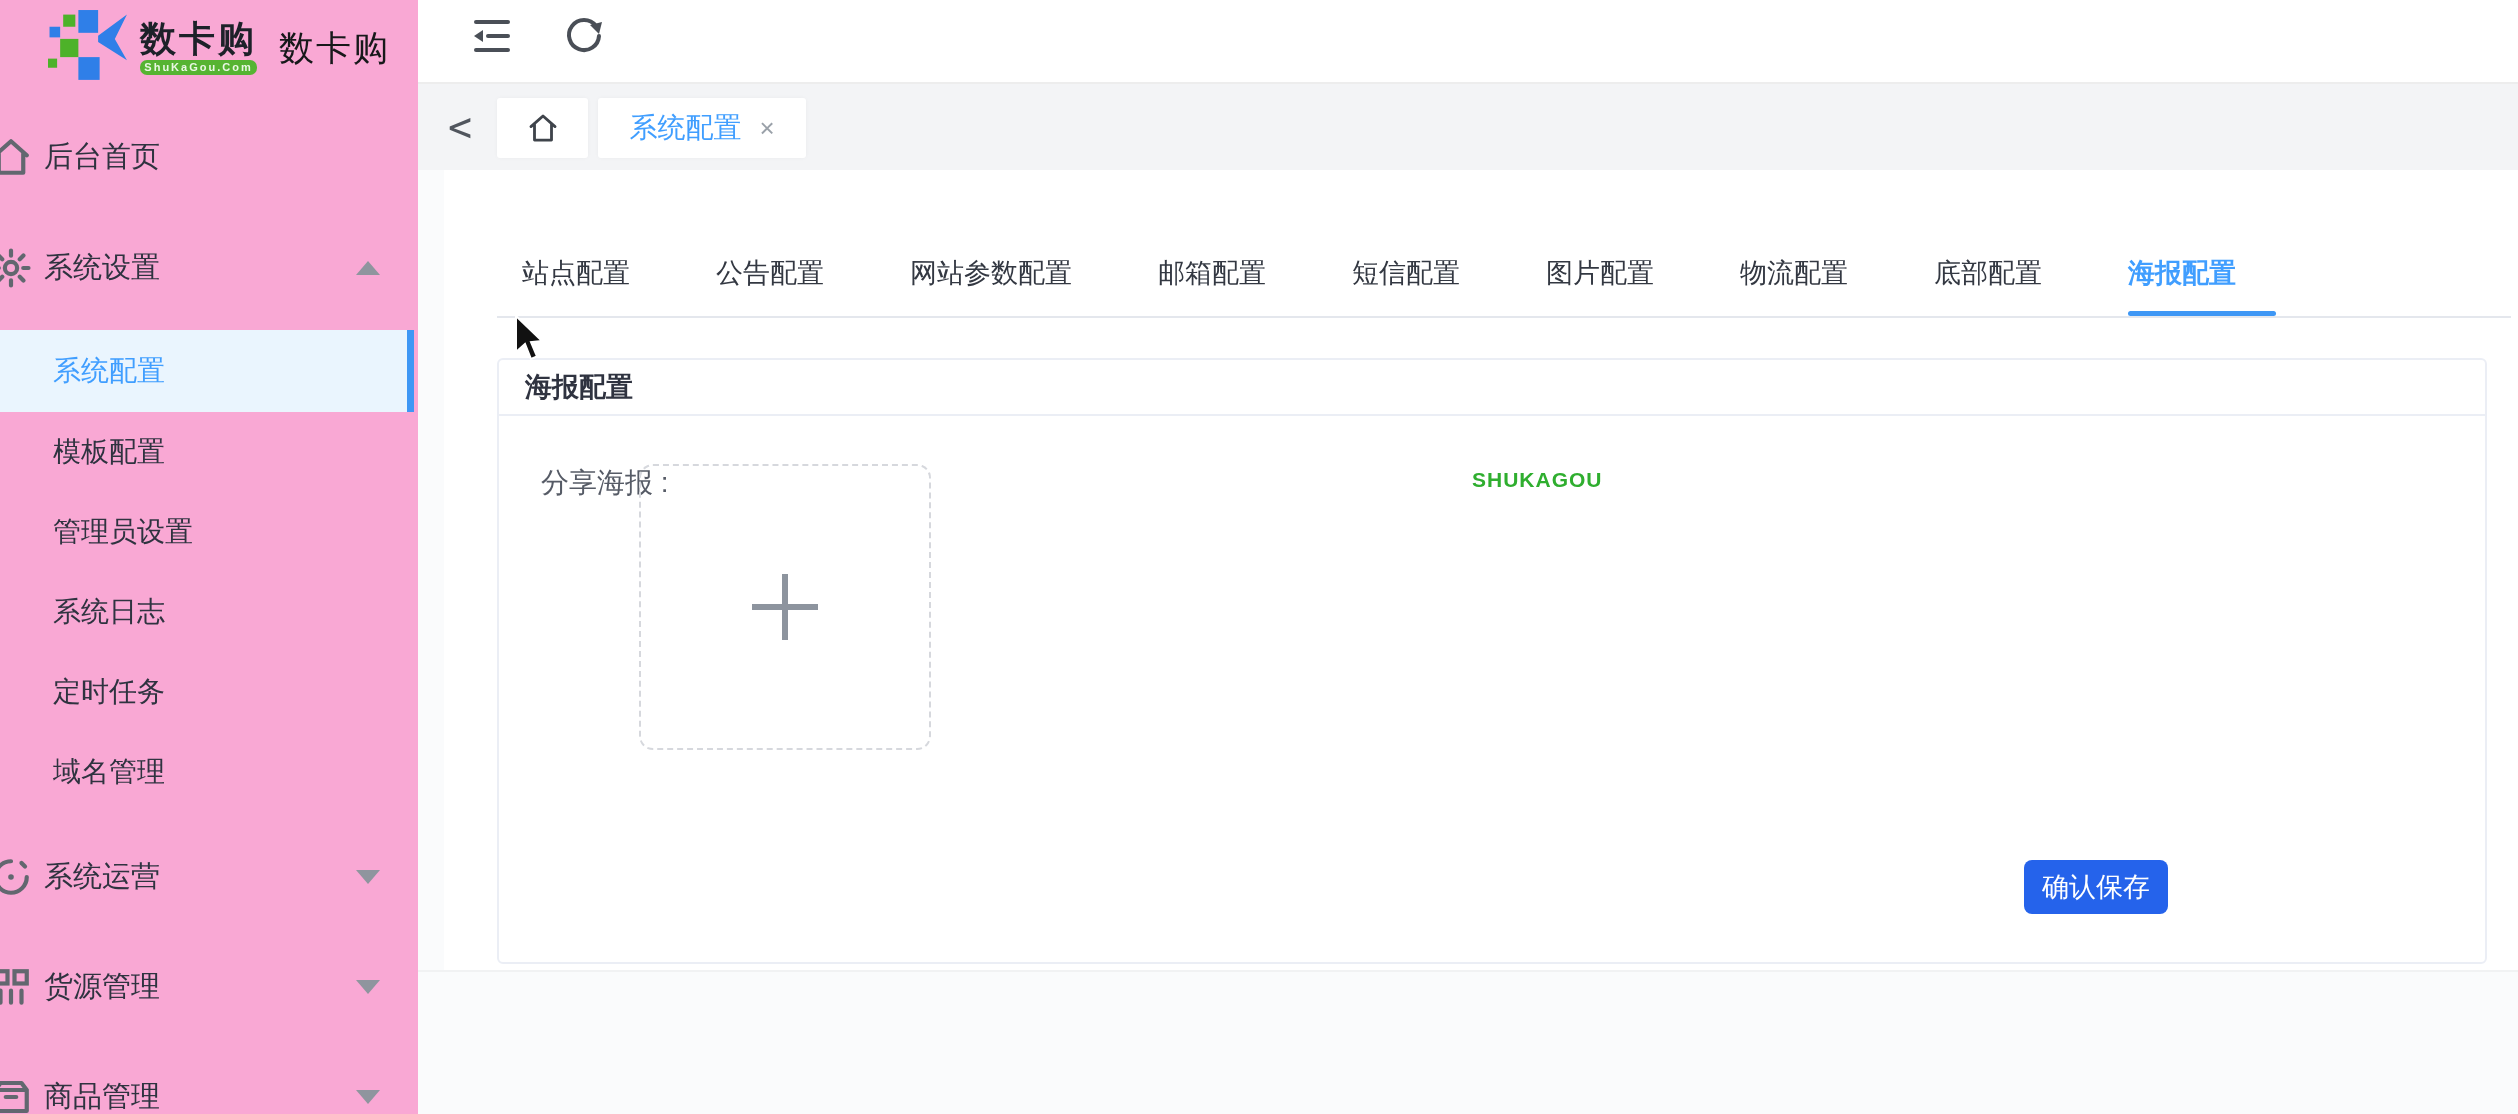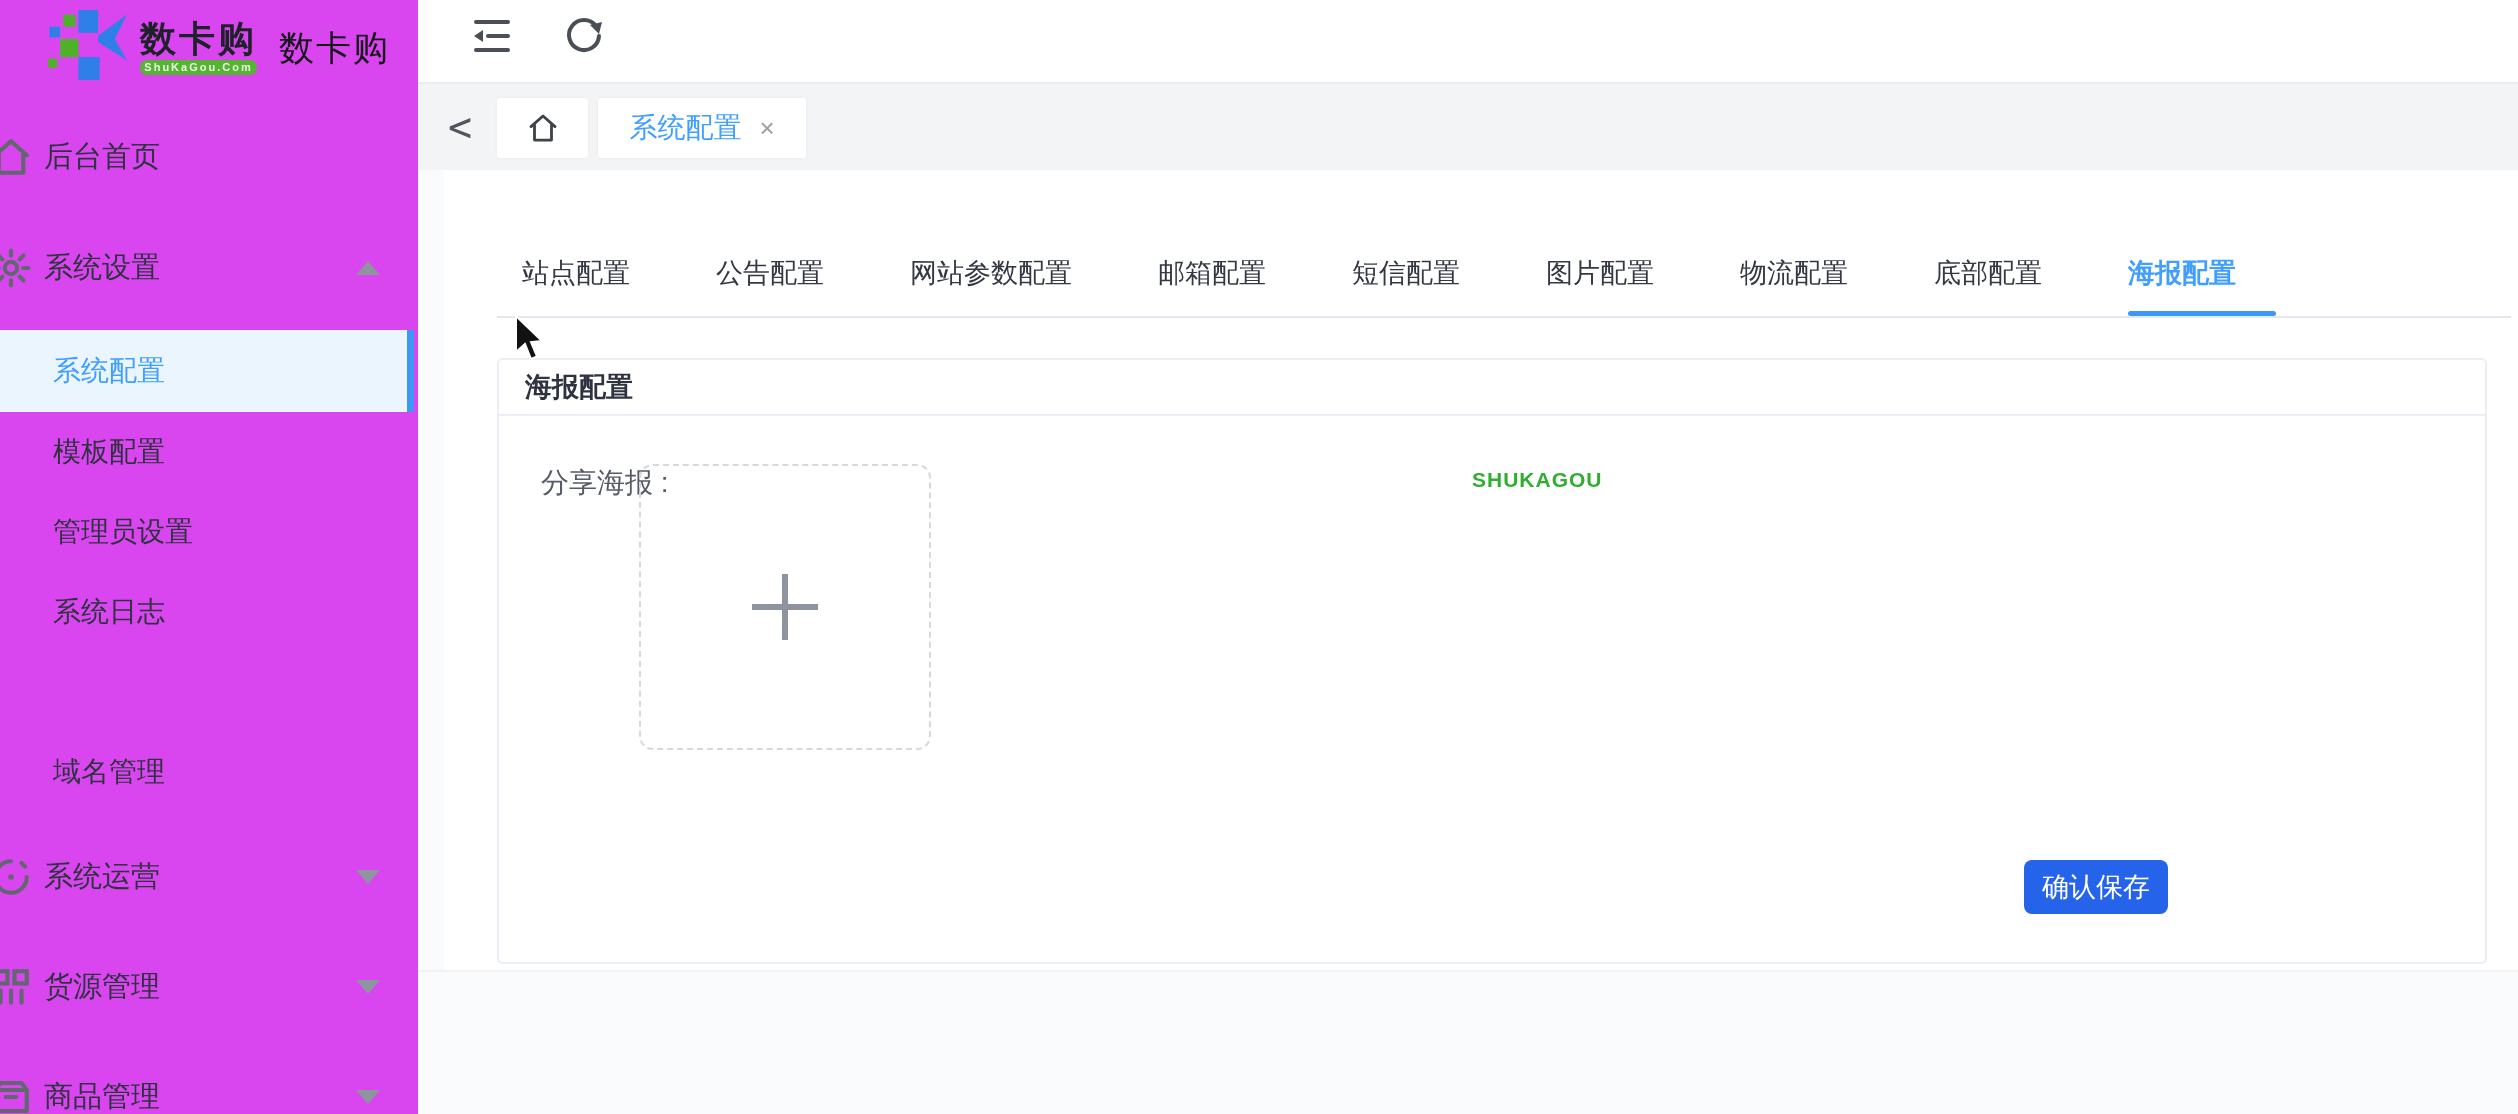--- a/index.html
+++ b/index.html
@@ -3,21 +3,21 @@
 <meta charset="utf-8">
 <style>
   html,body{margin:0;padding:0;}
   body{
     width:2518px;height:1114px;position:relative;overflow:hidden;
     background:#fafbfc;
     font-family:"Liberation Sans","DejaVu Sans",sans-serif;
     -webkit-font-smoothing:antialiased;
   }
   
-  .sidebar{position:absolute;left:0;top:0;width:418px;height:1114px;background:#d946ef;overflow:hidden;z-index:6;}
+  .sidebar{position:absolute;left:0;top:0;width:418px;height:1114px;background:#f9a8d4;overflow:hidden;z-index:6;}
   .logo-row{position:absolute;left:0;top:0;width:418px;height:96px;display:flex;align-items:center;padding-left:48px;box-sizing:border-box;}
   .logo-mark{width:82px;height:80px;flex:0 0 auto;}
   .logo-text-block{margin-left:10px;display:flex;flex-direction:column;align-items:center;}
   .logo-title{font-size:36px;font-weight:bold;color:#1d2129;letter-spacing:3px;line-height:36px;}
   .logo-domain{margin-top:3px;width:100%;background:#56b432;color:#eaf7e4;font-size:11px;font-weight:bold;text-align:center;letter-spacing:2px;line-height:15px;border-radius:7px;}
   .app-title{margin-left:22px;font-size:35px;color:#17181a;letter-spacing:2px;}
   .mi-top{position:absolute;left:0;width:418px;height:110px;display:flex;align-items:center;font-size:29px;color:#2f3340;cursor:pointer;}
   .mi-icon{width:46px;height:46px;margin-left:-12px;flex:0 0 auto;display:flex;align-items:center;justify-content:center;}
   .mi-icon svg{width:42px;height:42px;stroke:#62676f;fill:none;stroke-width:2.4;}
   .mi-label{margin-left:10px;}
@@ -110,20 +110,23 @@
   </div>
   <div class="mi-sub" style="top:412px;">
     <span>模板配置</span>
   </div>
   <div class="mi-sub" style="top:492px;">
     <span>管理员设置</span>
   </div>
   <div class="mi-sub" style="top:572px;">
     <span>系统日志</span>
   </div>
+  <div class="mi-sub" style="top:652px;">
+    <span>定时任务</span>
+  </div>
   <div class="mi-sub" style="top:732px;">
     <span>域名管理</span>
   </div>
 
   <div class="mi-top" style="top:822px;text-align:right;">
     <span class="mi-icon">
       <svg viewBox="0 0 24 24">
           <path d="M12 3 a9 9 0 1 0 9 9" stroke-linecap="round"></path>
           <circle cx="12" cy="12" r="1.6" fill="#62676f" stroke="none"></circle>
           <path d="M18 4 l2 2" stroke-linecap="round"></path>

